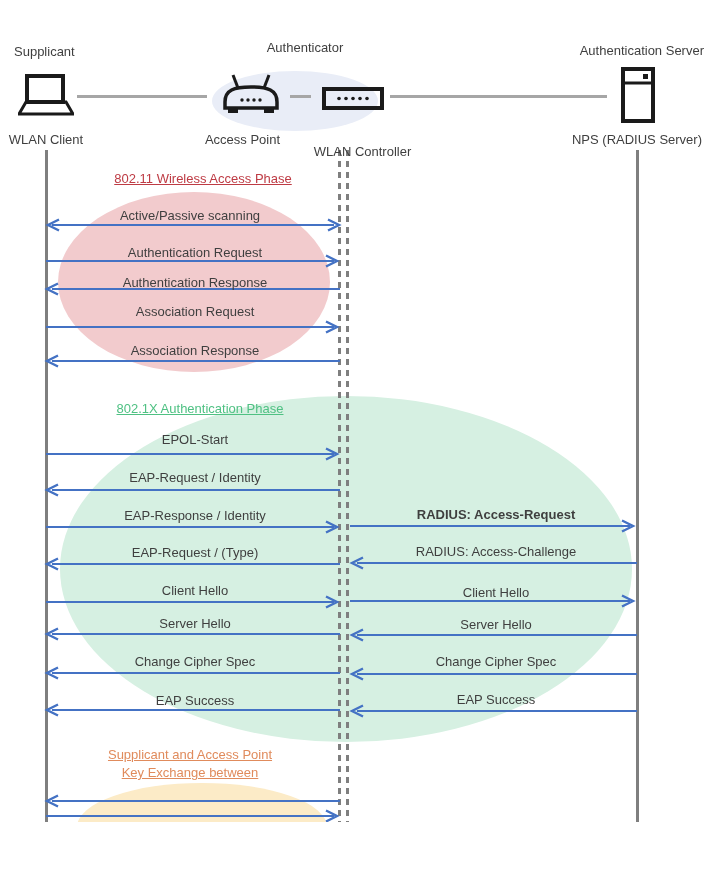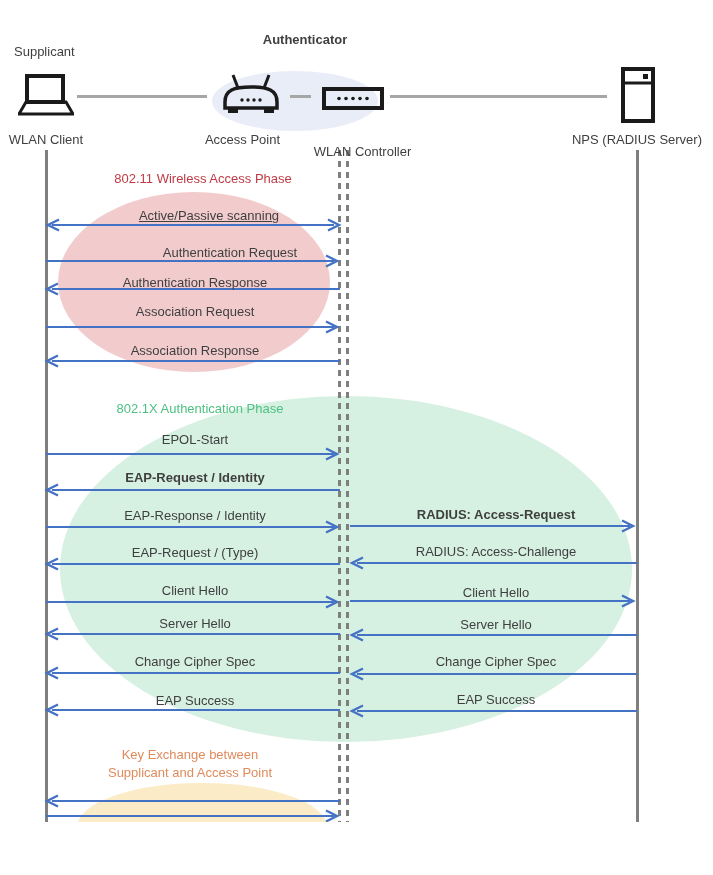--- a/index.html
+++ b/index.html
@@ -11,40 +11,41 @@
   .r{text-align:right;}
   .ellipse{position:absolute;border-radius:50%;z-index:0;}
   .lifeline{position:absolute;width:3px;background:#7F7F7F;z-index:1;}
   .dashline{position:absolute;width:3px;z-index:1;
     background:repeating-linear-gradient(to bottom,#7F7F7F 0 6px,transparent 6px 11px);}
   .conn{position:absolute;height:3px;background:#A6A6A6;z-index:1;}
   svg.arr{position:absolute;overflow:visible;z-index:2;}
   svg.icon{position:absolute;z-index:2;}
   .al{stroke:#4472C4;stroke-width:2;}
   .ah{stroke:#4472C4;stroke-width:2.4;fill:none;}
-  .ptitle{position:absolute;font-size:13px;white-space:nowrap;text-align:center;z-index:4;}
+  .ptitle{position:absolute;font-size:13px;white-space:nowrap;text-align:center;z-index:4;text-decoration:underline;}
   .t-red{color:#BE3B44;}
   .t-green{color:#4FC183;}
   .t-orange{color:#E08B5C;line-height:18px;height:auto;}
   .keylbl{position:absolute;font-size:13px;color:#3F3F3F;text-align:center;
           background:#fff;height:17px;line-height:17px;z-index:3;white-space:nowrap;}
   .ik{stroke:#1A1A1A;fill:none;}
 </style>
 </head>
 <body>
 
 <div class="canvas">
 
   <div class="ellipse" style="left:212px;top:47px;width:166px;height:60px;background:#E9EDF7;"></div>
   <div class="ellipse" style="left:58px;top:168px;width:272px;height:180px;background:#F2CBCD;"></div>
   <div class="ellipse" style="left:60px;top:372px;width:572px;height:346px;background:#D6F0E2;"></div>
   <div class="ellipse" style="left:77px;top:759px;width:250px;height:88px;background:#FCEBC7;"></div>
 
   <div class="txt" style="left:14px;top:20px;width:150px;">Supplicant</div>
-  <div class="txt c" style="left:198px;top:8px;width:214px;font-weight:bold;">Authenticator</div>
+  <div class="txt c" style="left:198px;top:16px;width:214px;">Authenticator</div>
+  <div class="txt r" style="left:520px;top:19px;width:184px;">Authentication Server</div>
 
   <div class="conn" style="left:77px;top:71px;width:130px;"></div>
   <div class="conn" style="left:290px;top:71px;width:21px;"></div>
   <div class="conn" style="left:390px;top:71px;width:217px;"></div>
 
   <svg class="icon" style="left:18px;top:50px;" width="56" height="44" viewBox="0 0 56 44">
     <rect class="ik" x="9" y="2" width="36" height="26" fill="#fff" stroke-width="4"></rect>
     <path class="ik" d="M8 28 H48 L55 40 H1 Z" fill="#fff" stroke-width="3"></path>
   </svg>
 
@@ -80,28 +81,28 @@
   <div class="txt c" style="left:300px;top:120px;width:125px;">WLAN Controller</div>
   <div class="txt c" style="left:562px;top:108px;width:150px;">NPS (RADIUS Server)</div>
 
   <div class="lifeline" style="left:45px;top:126px;height:737px;"></div>
   <div class="dashline" style="left:338px;top:126px;height:737px;"></div>
   <div class="dashline" style="left:346px;top:126px;height:737px;"></div>
   <div class="lifeline" style="left:636px;top:126px;height:737px;"></div>
 
   <div class="ptitle t-red" style="left:46px;top:147px;width:314px;">802.11 Wireless Access Phase</div>
 
-  <div class="txt c" style="left:62px;top:184px;width:294px;text-decoration:underline;">Active/Passive scanning</div>
+  <div class="txt c" style="left:43px;top:184px;width:294px;">Active/Passive scanning</div>
   <svg class="arr" style="left:44px;top:194px;" width="298" height="14" viewBox="0 0 298 14">
     <line class="al" x1="8" y1="7" x2="290" y2="7"></line>
     <path class="ah" d="M15 1.5 L4 7 L15 12.5"></path>
     <path class="ah" d="M284 1.5 L295 7 L284 12.5"></path>
   </svg>
 
-  <div class="txt c" style="left:48px;top:221px;width:294px;padding-left:35px;">Authentication Request</div>
+  <div class="txt c" style="left:48px;top:221px;width:294px;">Authentication Request</div>
   <svg class="arr" style="left:46px;top:230px;" width="294" height="14" viewBox="0 0 294 14">
     <line class="al" x1="0" y1="7" x2="288" y2="7"></line>
     <path class="ah" d="M280 1.5 L291 7 L280 12.5"></path>
   </svg>
 
   <div class="txt c" style="left:48px;top:251px;width:294px;">Authentication Response</div>
   <svg class="arr" style="left:44px;top:258px;" width="296" height="14" viewBox="0 0 296 14">
     <line class="al" x1="8" y1="7" x2="296" y2="7"></line>
     <path class="ah" d="M14 1.5 L3 7 L14 12.5"></path>
   </svg>
@@ -119,21 +120,21 @@
   </svg>
 
   <div class="ptitle t-green" style="left:43px;top:377px;width:314px;">802.1X Authentication Phase</div>
 
   <div class="txt c" style="left:48px;top:408px;width:294px;">EPOL-Start</div>
   <svg class="arr" style="left:46px;top:423px;" width="294" height="14" viewBox="0 0 294 14">
     <line class="al" x1="0" y1="7" x2="288" y2="7"></line>
     <path class="ah" d="M280 1.5 L291 7 L280 12.5"></path>
   </svg>
 
-  <div class="txt c" style="left:48px;top:446px;width:294px;font-weight:bold;">EAP-Request / Identity</div>
+  <div class="txt c" style="left:48px;top:446px;width:294px;">EAP-Request / Identity</div>
   <svg class="arr" style="left:44px;top:459px;" width="296" height="14" viewBox="0 0 296 14">
     <line class="al" x1="8" y1="7" x2="296" y2="7"></line>
     <path class="ah" d="M14 1.5 L3 7 L14 12.5"></path>
   </svg>
 
   <div class="txt c" style="left:48px;top:484px;width:294px;">EAP-Response / Identity</div>
   <svg class="arr" style="left:46px;top:496px;" width="294" height="14" viewBox="0 0 294 14">
     <line class="al" x1="0" y1="7" x2="288" y2="7"></line>
     <path class="ah" d="M280 1.5 L291 7 L280 12.5"></path>
   </svg>
@@ -198,22 +199,22 @@
     <path class="ah" d="M14 1.5 L3 7 L14 12.5"></path>
   </svg>
 
   <div class="txt c" style="left:352px;top:668px;width:288px;">EAP Success</div>
   <svg class="arr" style="left:349px;top:680px;" width="288" height="14" viewBox="0 0 288 14">
     <line class="al" x1="8" y1="7" x2="288" y2="7"></line>
     <path class="ah" d="M14 1.5 L3 7 L14 12.5"></path>
   </svg>
 
   <div class="ptitle t-orange" style="left:33px;top:722px;width:314px;">
+    <div>Supplicant and Access Point</div>
     <div>Key Exchange between</div>
-    <div>Supplicant and Access Point</div>
   </div>
 
   <svg class="arr" style="left:44px;top:770px;" width="296" height="14" viewBox="0 0 296 14">
     <line class="al" x1="8" y1="7" x2="296" y2="7"></line>
     <path class="ah" d="M14 1.5 L3 7 L14 12.5"></path>
   </svg>
 
   <svg class="arr" style="left:46px;top:785px;" width="294" height="14" viewBox="0 0 294 14">
     <line class="al" x1="0" y1="7" x2="288" y2="7"></line>
     <path class="ah" d="M280 1.5 L291 7 L280 12.5"></path>

